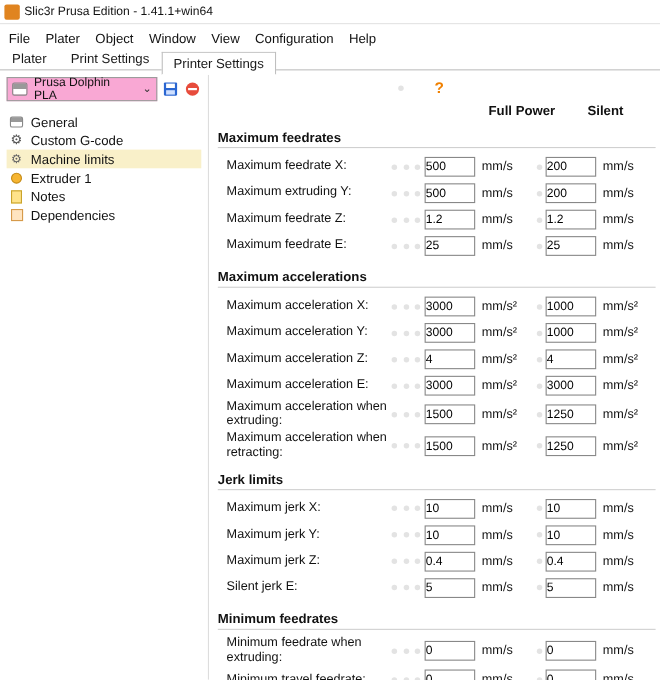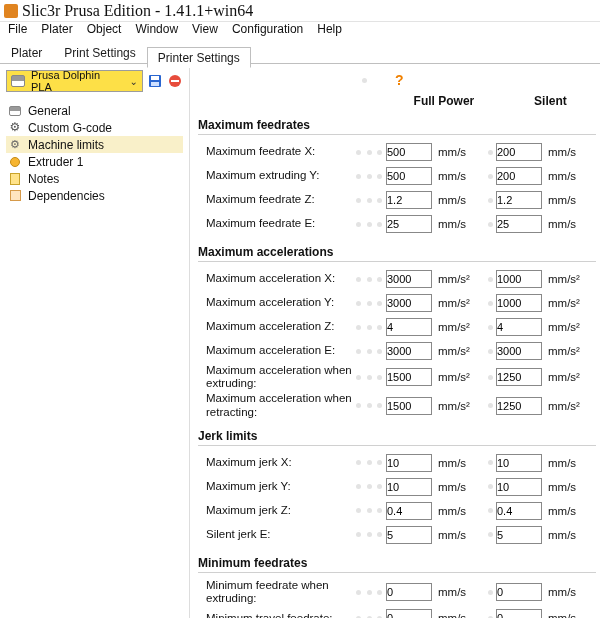--- a/index.html
+++ b/index.html
@@ -1,28 +1,28 @@
 <!DOCTYPE html>
 <html><head>
 <meta charset="utf-8">
 <style>
   * { box-sizing: border-box; margin: 0; padding: 0; }
   html, body { width: 600px; height: 618px; font-family: "Segoe UI", Tahoma, Arial, sans-serif; font-size: 11px; background: #fff; color: #111; overflow: hidden; }
   .titlebar { height: 22px; display: flex; align-items: center; padding-left: 4px; gap: 4px; background: #fff; border-bottom: 1px solid #e3e3e3; }
   .title-icon { width: 14px; height: 14px; background: #e08420; border-radius: 2px; }
-  .title-text { font-size: 16px; font-family: Liberation Serif, serif; }
-  .menubar { height: 20px; display: flex; align-items: flex-start; gap: 14px; padding: 0 8px; font-size: 12px; }
+  .title-text { font-size: 11px; }
+  .menubar { height: 20px; display: flex; align-items: flex-end; gap: 14px; padding: 0 8px; font-size: 12px; }
   .menubar span { cursor: default; }
   .tabs { display: flex; border-bottom: 1px solid #bfbfbf; height: 22px; }
   .tab { padding: 3px 10px 0; border: 1px solid transparent; font-size: 12px; color: #1a1a1a; cursor: default; }
   .tab.active { border: 1px solid #bfbfbf; border-bottom: 1px solid #fff; background: #fff; position: relative; top: 5px; }
   .workarea { display: flex; height: calc(618px - 22px - 20px - 22px); }
   .left { width: 190px; border-right: 1px solid #ddd; }
   .preset-row { display: flex; align-items: center; gap: 4px; padding: 6px 6px; }
-  .preset { flex: 1; display: flex; align-items: center; height: 22px; border: 1px solid #9c9c9c; background: #fde047; padding: 0 4px; gap: 6px; }
+  .preset { flex: 1; display: flex; align-items: center; height: 22px; border: 1px solid #9c9c9c; background: #f9a8d4; padding: 0 4px; gap: 6px; }
   .preset .pic { width: 14px; height: 12px; background: linear-gradient(#999 0 50%, #fff 50% 100%); border: 1px solid #888; border-radius: 2px; }
   .preset .chev { margin-left: auto; font-size: 10px; color: #333; }
   .ico-btn { width: 16px; height: 16px; display: inline-flex; align-items: center; justify-content: center; font-size: 12px; }
   .save-ico { color: #2257c8; }
   .del-ico svg{ display:block; }
   .tree { padding: 4px 6px; font-size: 12px; }
   .tree-item { display: flex; align-items: center; gap: 6px; height: 17px; padding-left: 2px; cursor: default; }
   .tree-item.sel { background: #f9f0c9; }
   .tico { width: 14px; height: 12px; display: inline-flex; align-items: center; justify-content: center; }
   .ic-general { width:12px; height:10px; background: linear-gradient(#999 0 50%, #fff 50% 100%); border:1px solid #888; border-radius:2px; }
@@ -31,21 +31,21 @@
   .ic-extruder { width:10px; height:10px; border-radius:50%; background:#f6b531; border:1px solid #c48a15; }
   .ic-notes { width:10px;height:12px; background:#ffe38a; border:1px solid #c9a32b; }
   .ic-dep { width:11px;height:11px; background:#ffe4c0; border:1px solid #d69a4a; }
   .right { flex: 1; overflow-y: auto; padding: 6px 4px 6px 8px; }
   .right::-webkit-scrollbar { width:16px; }
   .right::-webkit-scrollbar-thumb { background:#cfcfcf; }
   .headerbar { height: 20px; display: flex; align-items: center; }
   .q { color:#f08000; font-size:14px; font-weight:bold; }
   .colheads { display:flex; font-weight:bold; font-size:12px; margin-top:4px; }
   .colheads .c1 { width: 260px; }
-  .colheads .c2 { width: 110px; text-align:left; }
+  .colheads .c2 { width: 110px; text-align:right; }
   .colheads .c3 { width: 110px; text-align:center; }
   .section { margin-top: 10px; }
   .section-title { font-weight:bold; font-size:12px; border-bottom:1px solid #d0d0d0; padding-bottom:2px; margin-bottom:6px; }
   .row { display:flex; align-items:center; min-height:22px; margin-bottom:2px; }
   .lab { width: 158px; padding-left: 8px; font-size: 11.5px; line-height: 1.15; padding-right:4px; }
   .dots { width: 30px; display:flex; justify-content:space-between; padding-right:4px; }
   .dot { width:5px; height:5px; border-radius:50%; background:#e3e3e3; }
   .cell { width:48px; }
   .cell input { width:46px; height:18px; border:1px solid #888; font-size:11px; padding:0 0; }
   .unit { width:42px; padding-left:4px; font-size:11.5px; }

